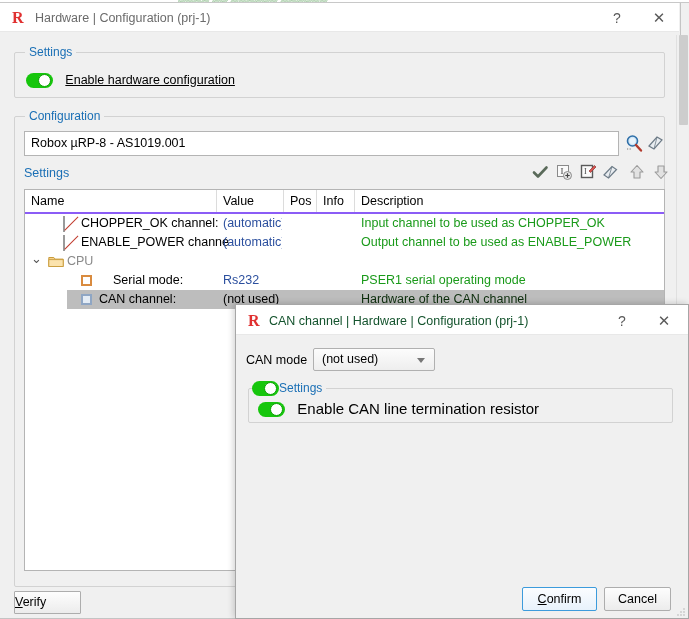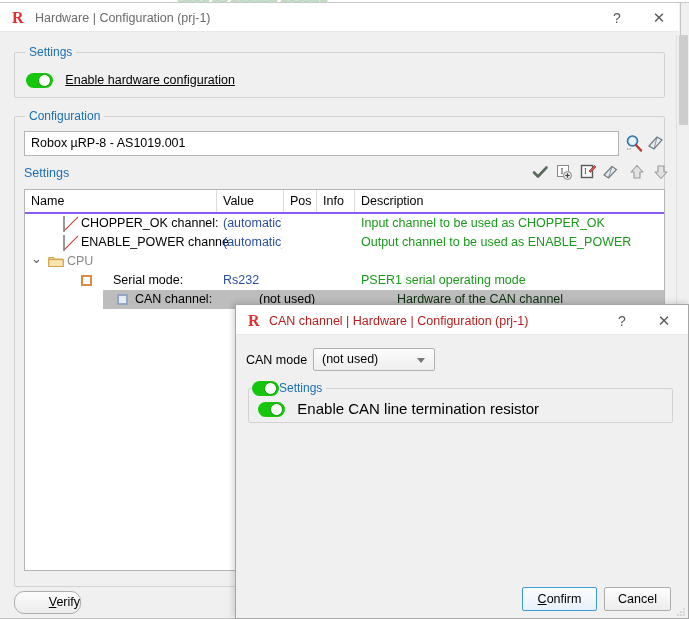--- a/index.html
+++ b/index.html
@@ -141,22 +141,22 @@
     color:#555;font-size:10px;line-height:11px;text-align:center;
   }
   .folder{
     position:absolute;top:3px;width:15px;height:12px;
   }
 
   
   #verify-btn{
     position:absolute;left:14px;top:588px;width:67px;height:23px;
     background:linear-gradient(#fdfdfd,#ececec);
-    border:1px solid #adadad;border-radius:10px;box-sizing:border-box;
-    font-size:12.5px;line-height:21px;text-align:right;cursor:pointer;
+    border:1px solid #adadad;border-radius:1px;box-sizing:border-box;
+    font-size:12.5px;line-height:21px;text-align:left;cursor:pointer;
   }
   #verify-btn u{text-decoration:underline;}
 
   
   #main-scrollbar{
     position:absolute;left:676px;top:32px;width:13px;height:580px;
     background:#f0f0f0;border-left:1px solid #e0e0e0;box-sizing:border-box;
   }
   #main-scrollbar .thumb{
     position:absolute;left:2px;top:0px;width:9px;height:90px;background:#cdcdcd;border-radius:1px;
@@ -167,21 +167,21 @@
     position:absolute;left:235px;top:304px;width:454px;height:315px;
     background:#f0f0f0;border:1px solid #a6a6a6;box-sizing:border-box;
     box-shadow:-2px -1px 6px rgba(0,0,0,0.16);
   }
   #dlg-titlebar{
     position:absolute;left:0;top:0;width:452px;height:30px;
     background:#ffffff;border-bottom:1px solid #e8e8e8;box-sizing:border-box;
   }
   #dlg-title-text{
     position:absolute;left:33px;top:8px;height:16px;line-height:16px;
-    font-size:12.5px;color:#b91c1c;white-space:nowrap;
+    font-size:12.5px;color:#14532d;white-space:nowrap;
   }
   #dlg-help-btn{position:absolute;left:375px;top:5px;}
   #dlg-close-btn{position:absolute;left:417px;top:5px;font-size:15px;}
 
   #canmode-label{position:absolute;left:246px;top:352px;font-size:12.5px;line-height:16px;}
   #canmode-select{
     position:absolute;left:313px;top:348px;width:122px;height:23px;
     background:linear-gradient(#fcfcfc,#eeeeee);
     border:1px solid #b0b0b0;border-radius:2px;box-sizing:border-box;
     font-size:12.5px;line-height:21px;padding-left:8px;cursor:pointer;
@@ -328,21 +328,21 @@
           <span class="tcell c-desc" style="left: 336px; width: 301px;"></span>
         </div>
         <div class="trow">
           <span class="row-icon ico-square orange" style="left: 56px; width: 11px; height: 11px; top: 4px;"></span>
           <span class="tcell c-name" style="left: 88px; width: 130px;">Serial mode:</span>
           <span class="tcell c-value" style="left: 198px; width: 59px;">Rs232</span>
           <span class="tcell " style="left: 265px; width: 25px;"></span>
           <span class="tcell " style="left: 298px; width: 30px;"></span>
           <span class="tcell c-desc" style="left: 336px; width: 301px;">PSER1 serial operating mode</span>
         </div>
-        <div class="trow sel" style="position: relative; margin-left: 36px;">
+        <div class="trow sel" style="position: relative;">
           <div style="position: absolute; left: 0px; top: 0px; width: 42px; height: 19px; background: rgb(255, 255, 255);"></div>
           <span class="row-icon ico-square blue" style="left: 56px; width: 11px; height: 11px; top: 4px;"></span>
           <span class="tcell c-name" style="left: 74px; width: 130px;">CAN channel:</span>
           <span class="tcell c-value" style="left: 198px; width: 59px;">(not used)</span>
           <span class="tcell " style="left: 265px; width: 25px;"></span>
           <span class="tcell " style="left: 298px; width: 30px;"></span>
           <span class="tcell c-desc" style="left: 336px; width: 301px;">Hardware of the CAN channel</span>
         </div>
       </div>
   </div>

